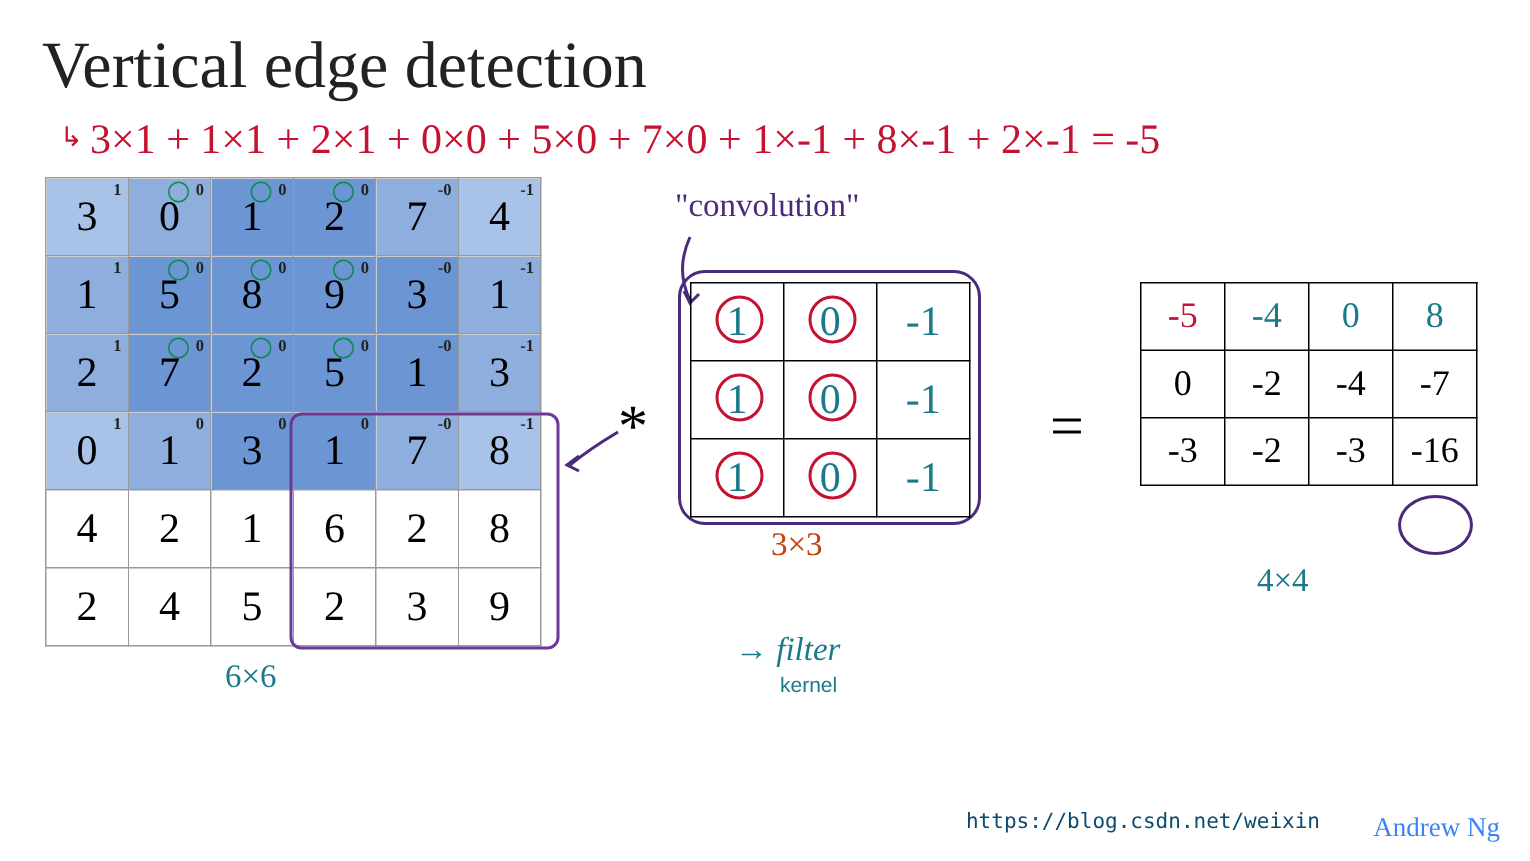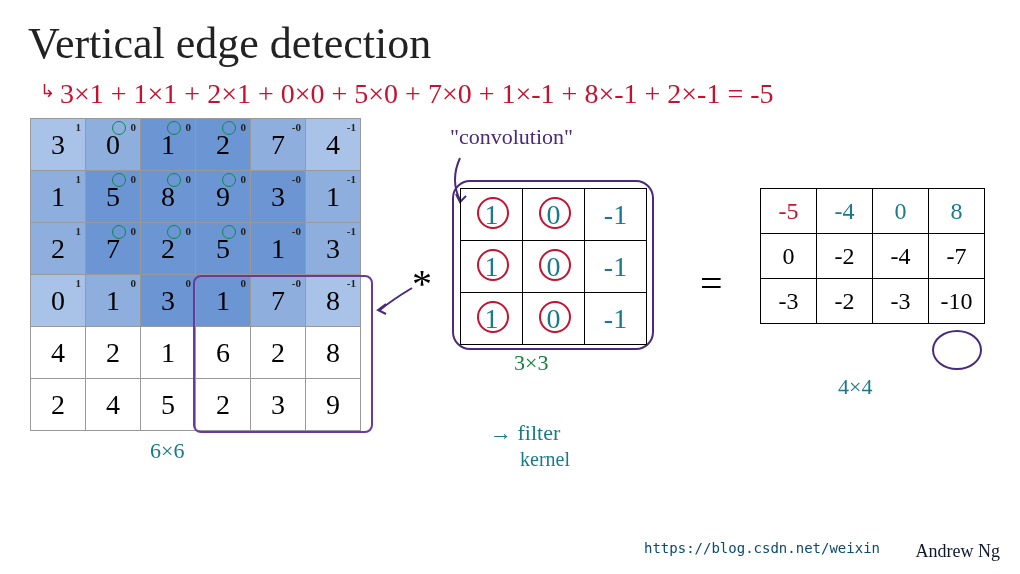--- a/index.html
+++ b/index.html
@@ -124,44 +124,45 @@
     height: 32px;
     border: 2.5px solid #c41230;
     border-radius: 50%;
   }
   .filter-label {
     position: absolute;
     top: 350px;
     left: 514px;
     font-family: 'Comic Sans MS', cursive;
     font-size: 22px;
-    color: #15803d;
+    color: #c2410c;
   }
   .conv-annot {
     position: absolute;
     top: 124px;
     left: 450px;
     font-family: 'Comic Sans MS', cursive;
     font-size: 22px;
     color: #4a2a7a;
   }
   .filter-annot {
     position: absolute;
     top: 420px;
     left: 490px;
     font-family: 'Comic Sans MS', cursive;
     font-size: 22px;
     color: #1a7a8a;
+    font-style: italic;
   }
   .kernel-annot {
     position: absolute;
     top: 448px;
     left: 520px;
-    font-family: Liberation Serif, serif;
-    font-size: 20px;
+    font-family: Liberation Sans, sans-serif;
+    font-size: 14px;
     color: #1a7a8a;
   }
   .filter-border {
     position: absolute;
     top: 180px;
     left: 452px;
     width: 202px;
     height: 170px;
     border: 2.5px solid #4a2a7a;
     border-radius: 18px;
@@ -213,21 +214,21 @@
     height: 40px;
     border: 2px solid #4a2a7a;
     border-radius: 50%;
     pointer-events: none;
   }
   .attribution {
     position: absolute;
     bottom: 12px;
     right: 20px;
     font-size: 18px;
-    color: #0f172a;
+    color: #3b82f6;
   }
   .watermark {
     position: absolute;
     bottom: 18px;
     right: 140px;
     font-size: 14px;
     color: #0c4a6e;
     font-family: monospace;
   }
   
@@ -353,21 +354,21 @@
   <tr>
     <td>0</td>
     <td>-2</td>
     <td>-4</td>
     <td>-7</td>
   </tr>
   <tr>
     <td>-3</td>
     <td>-2</td>
     <td>-3</td>
-    <td>-10</td>
+    <td>-16</td>
   </tr>
 </tbody>
   </table>
 <div class="output-label">4×4</div>
 <div class="circled-result"></div>
 
 <div class="watermark">https://blog.csdn.net/weixin</div>
 <div class="attribution">Andrew Ng</div>
 
 </body></html>

